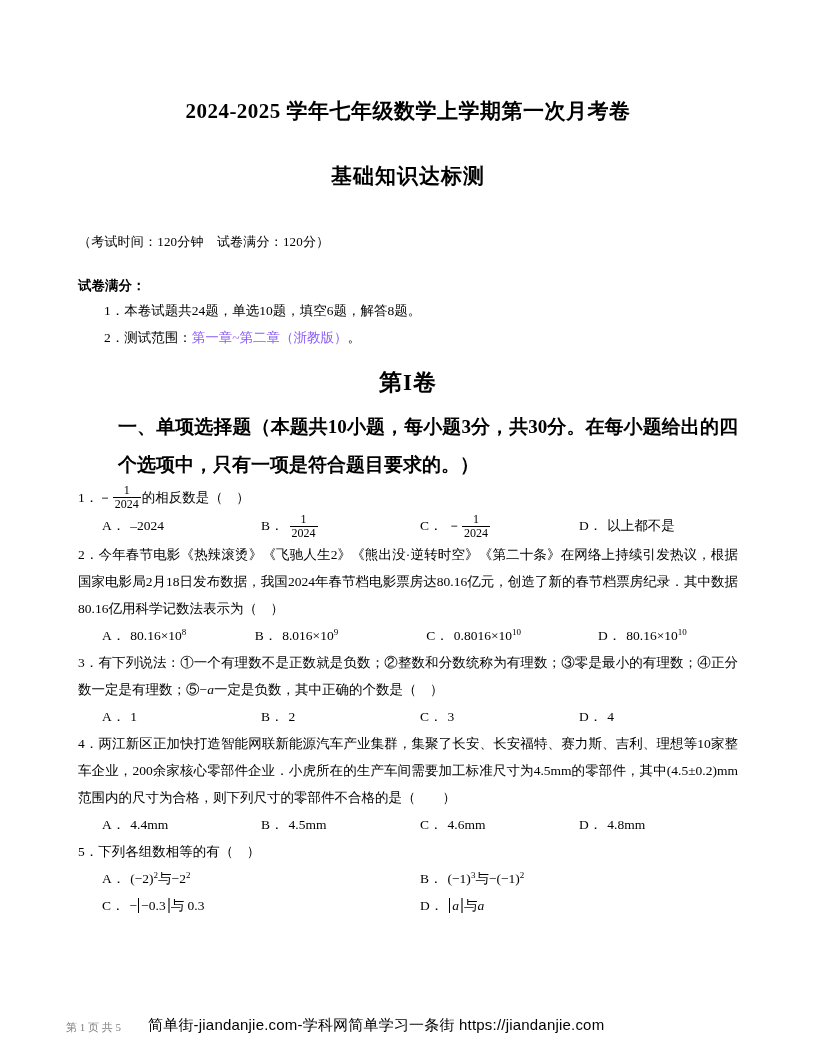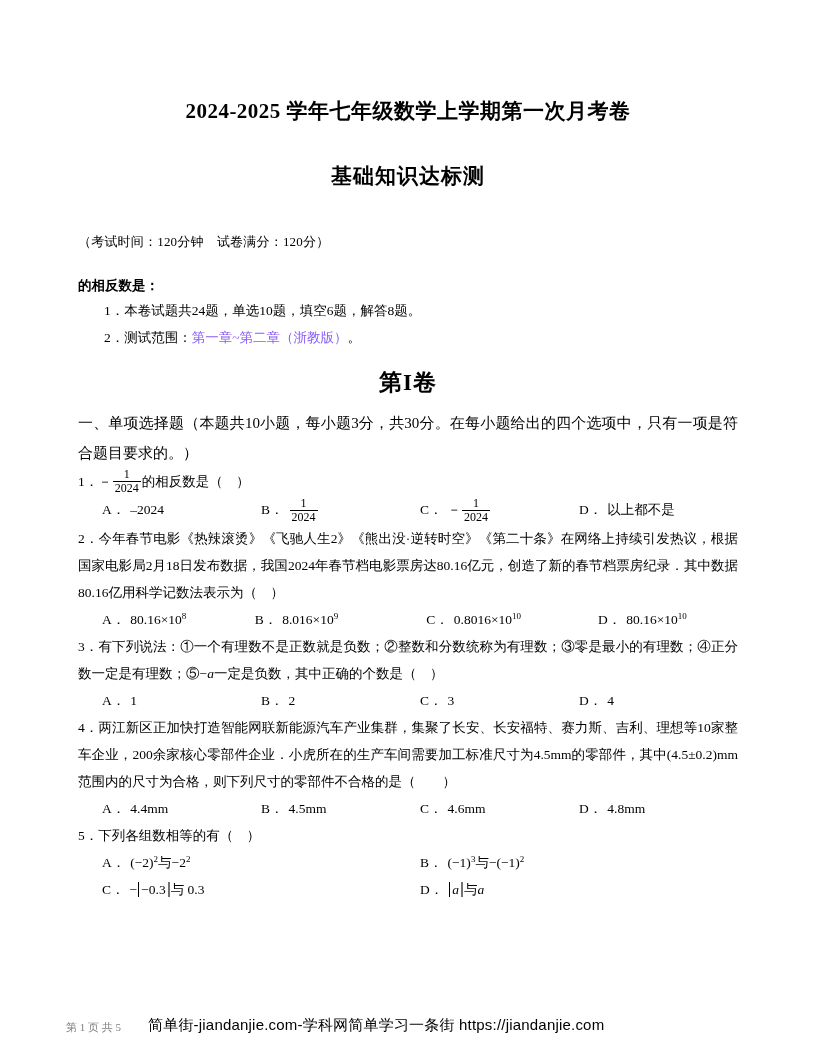--- a/index.html
+++ b/index.html
@@ -73,25 +73,26 @@
   .paper-part {
     text-align: center;
     font-size: 23px;
     font-weight: bold;
     margin: 0;
     padding-top: 16px;
     padding-bottom: 2px;
     letter-spacing: 1px;
   }
   .section-head {
-    font-size: 15px;
-    font-weight: normal;
+    font-size: 19px;
+    font-weight: bold;
     line-height: 2.0;
     padding-top: 8px;
     text-align: justify;
+    margin-left: 40px;
   }
 
   
   .q {
     font-size: 13.5px;
     line-height: 2.0;
   }
   .q-stem {
     text-align: justify;
     text-justify: inter-ideograph;
@@ -182,21 +183,21 @@
 </head>
 <body>
 
 <div class="page">
 
   <h1 class="doc-title">2024-2025 学年七年级数学上学期第一次月考卷</h1>
   <h2 class="doc-subtitle">基础知识达标测</h2>
   <p class="exam-meta">（考试时间：120分钟　试卷满分：120分）</p>
 
   <div class="notice">
-    <div class="notice-head">的相反数是：</div>
+    <div class="notice-head">试卷满分：</div>
     <div class="notice-item">1．本卷试题共24题，单选10题，填空6题，解答8题。</div>
     <div class="notice-item">
       <span>2．测试范围：</span><span class="red">第一章~第二章（浙教版）</span><span>。</span>
     </div>
   </div>
 
   <div class="paper-part">第I卷</div>
 
   <div class="section-head">一、单项选择题（本题共10小题，每小题3分，共30分。在每小题给出的四个选项中，只有一项是符合题目要求的。）</div>
 

